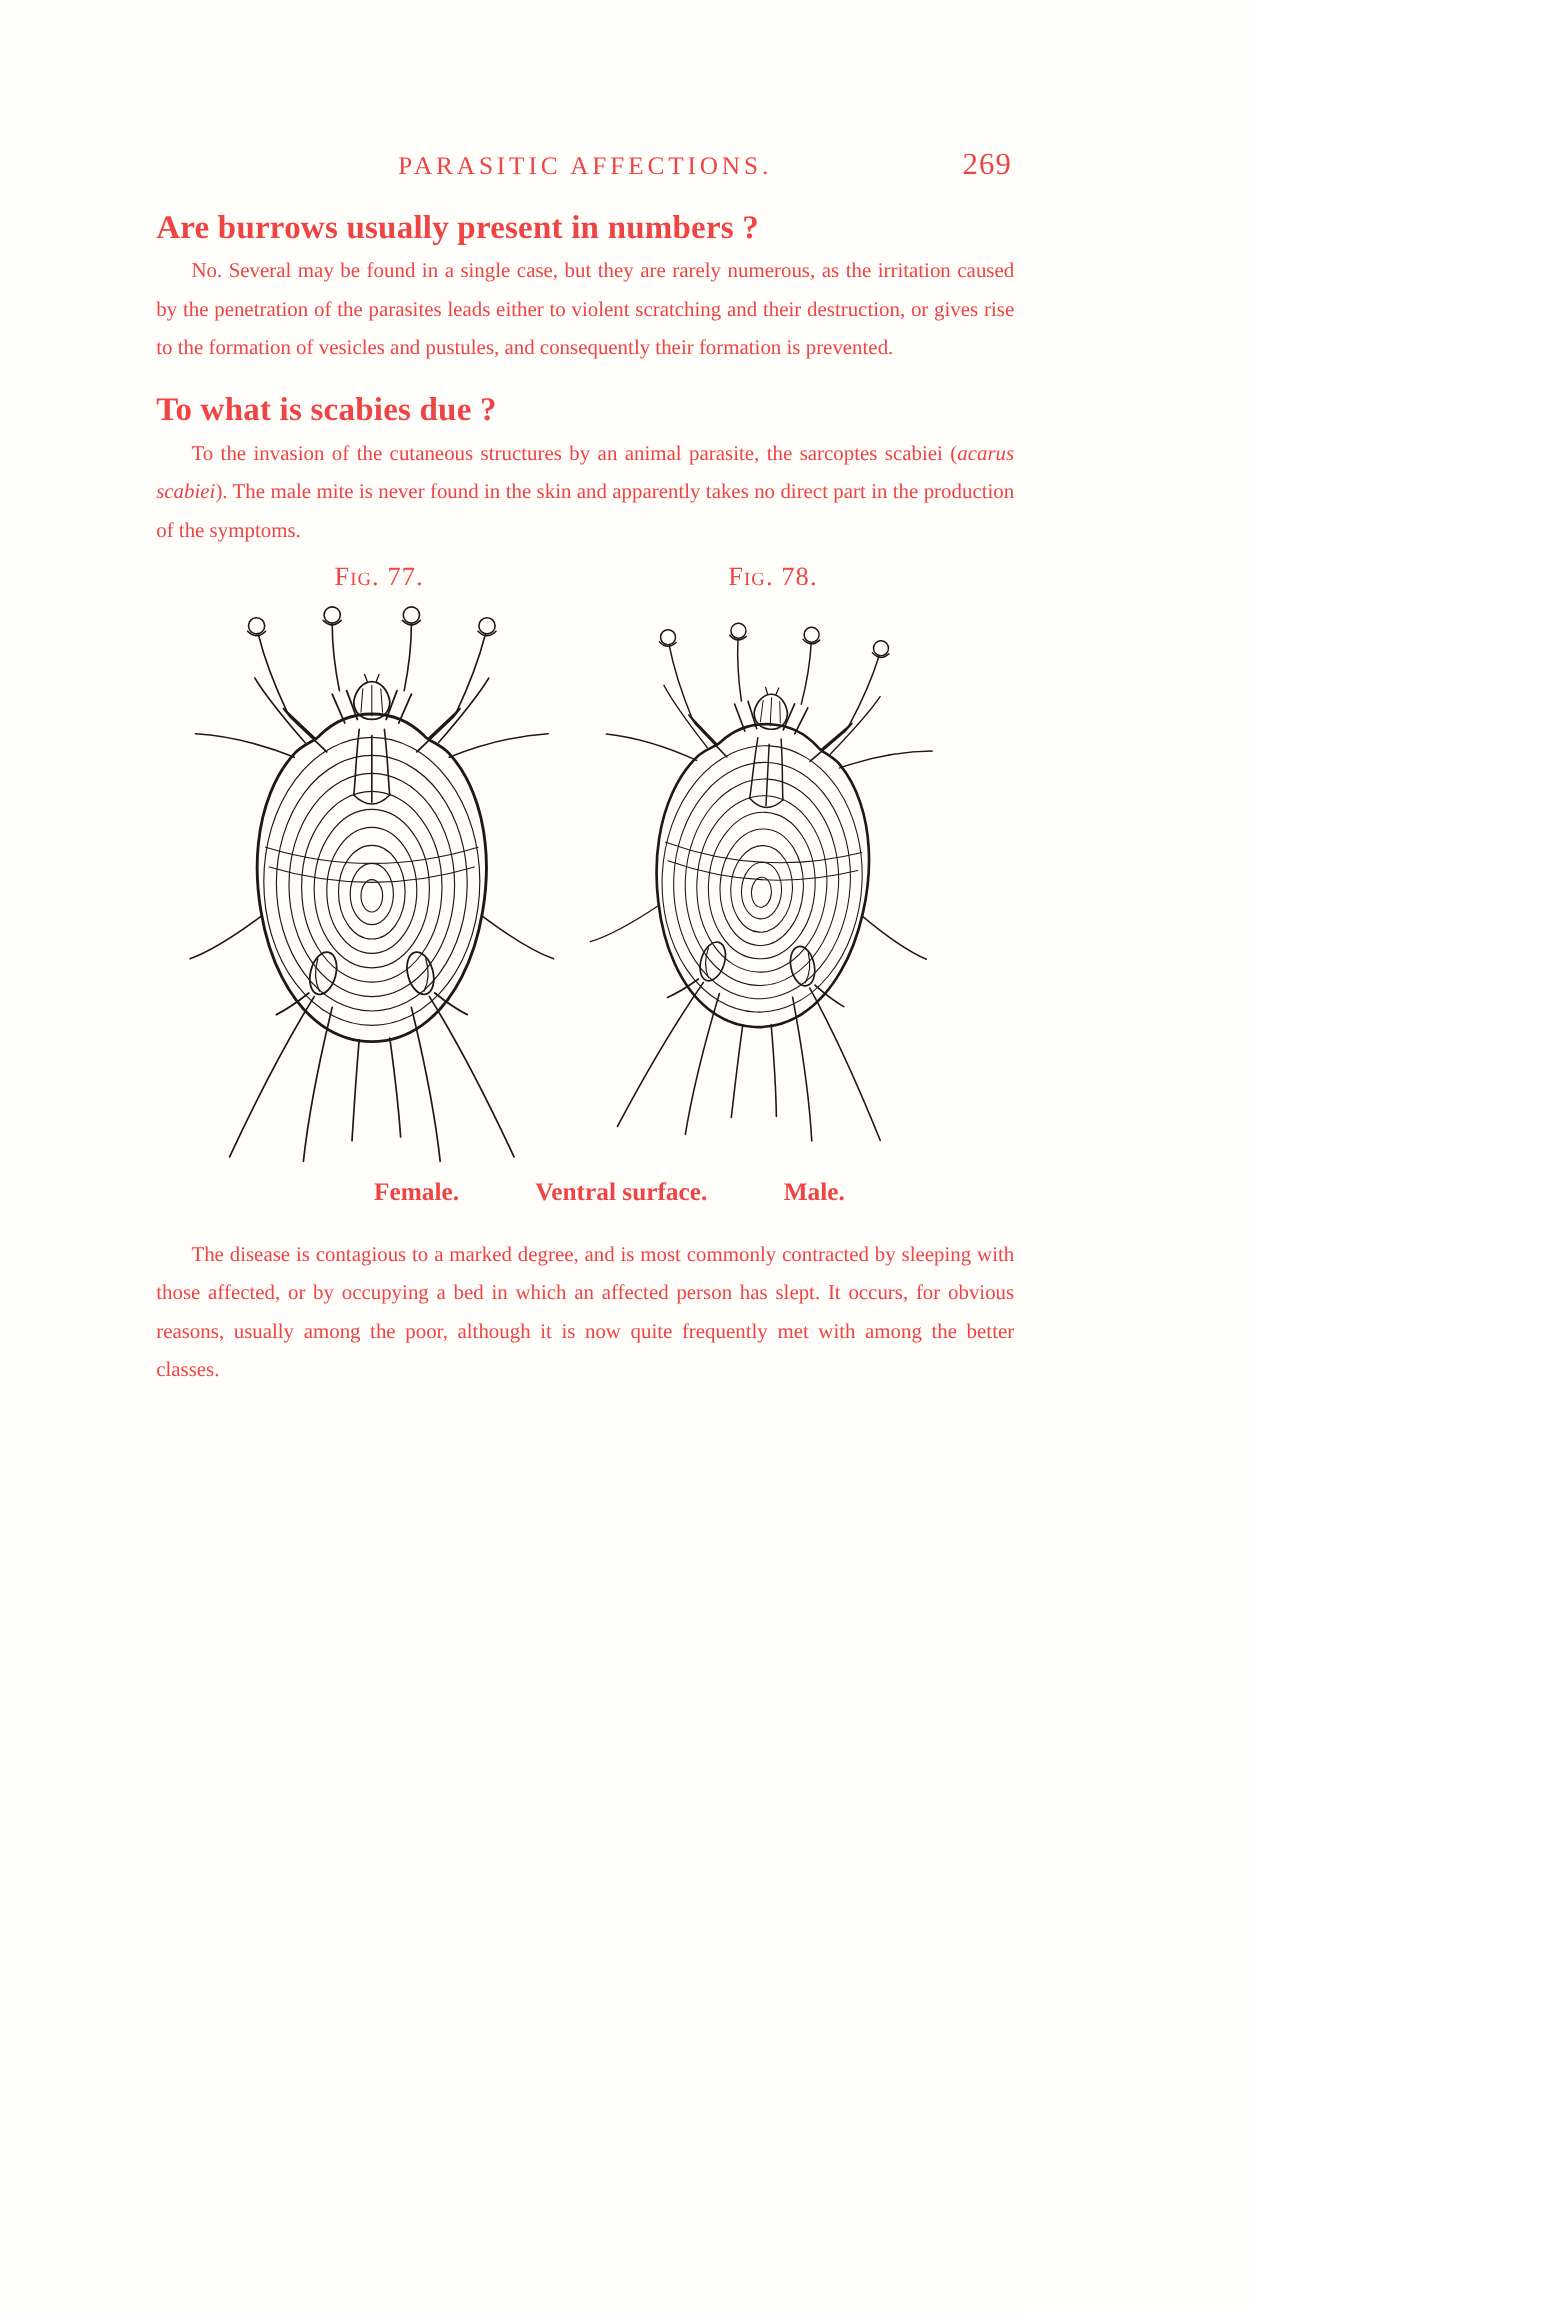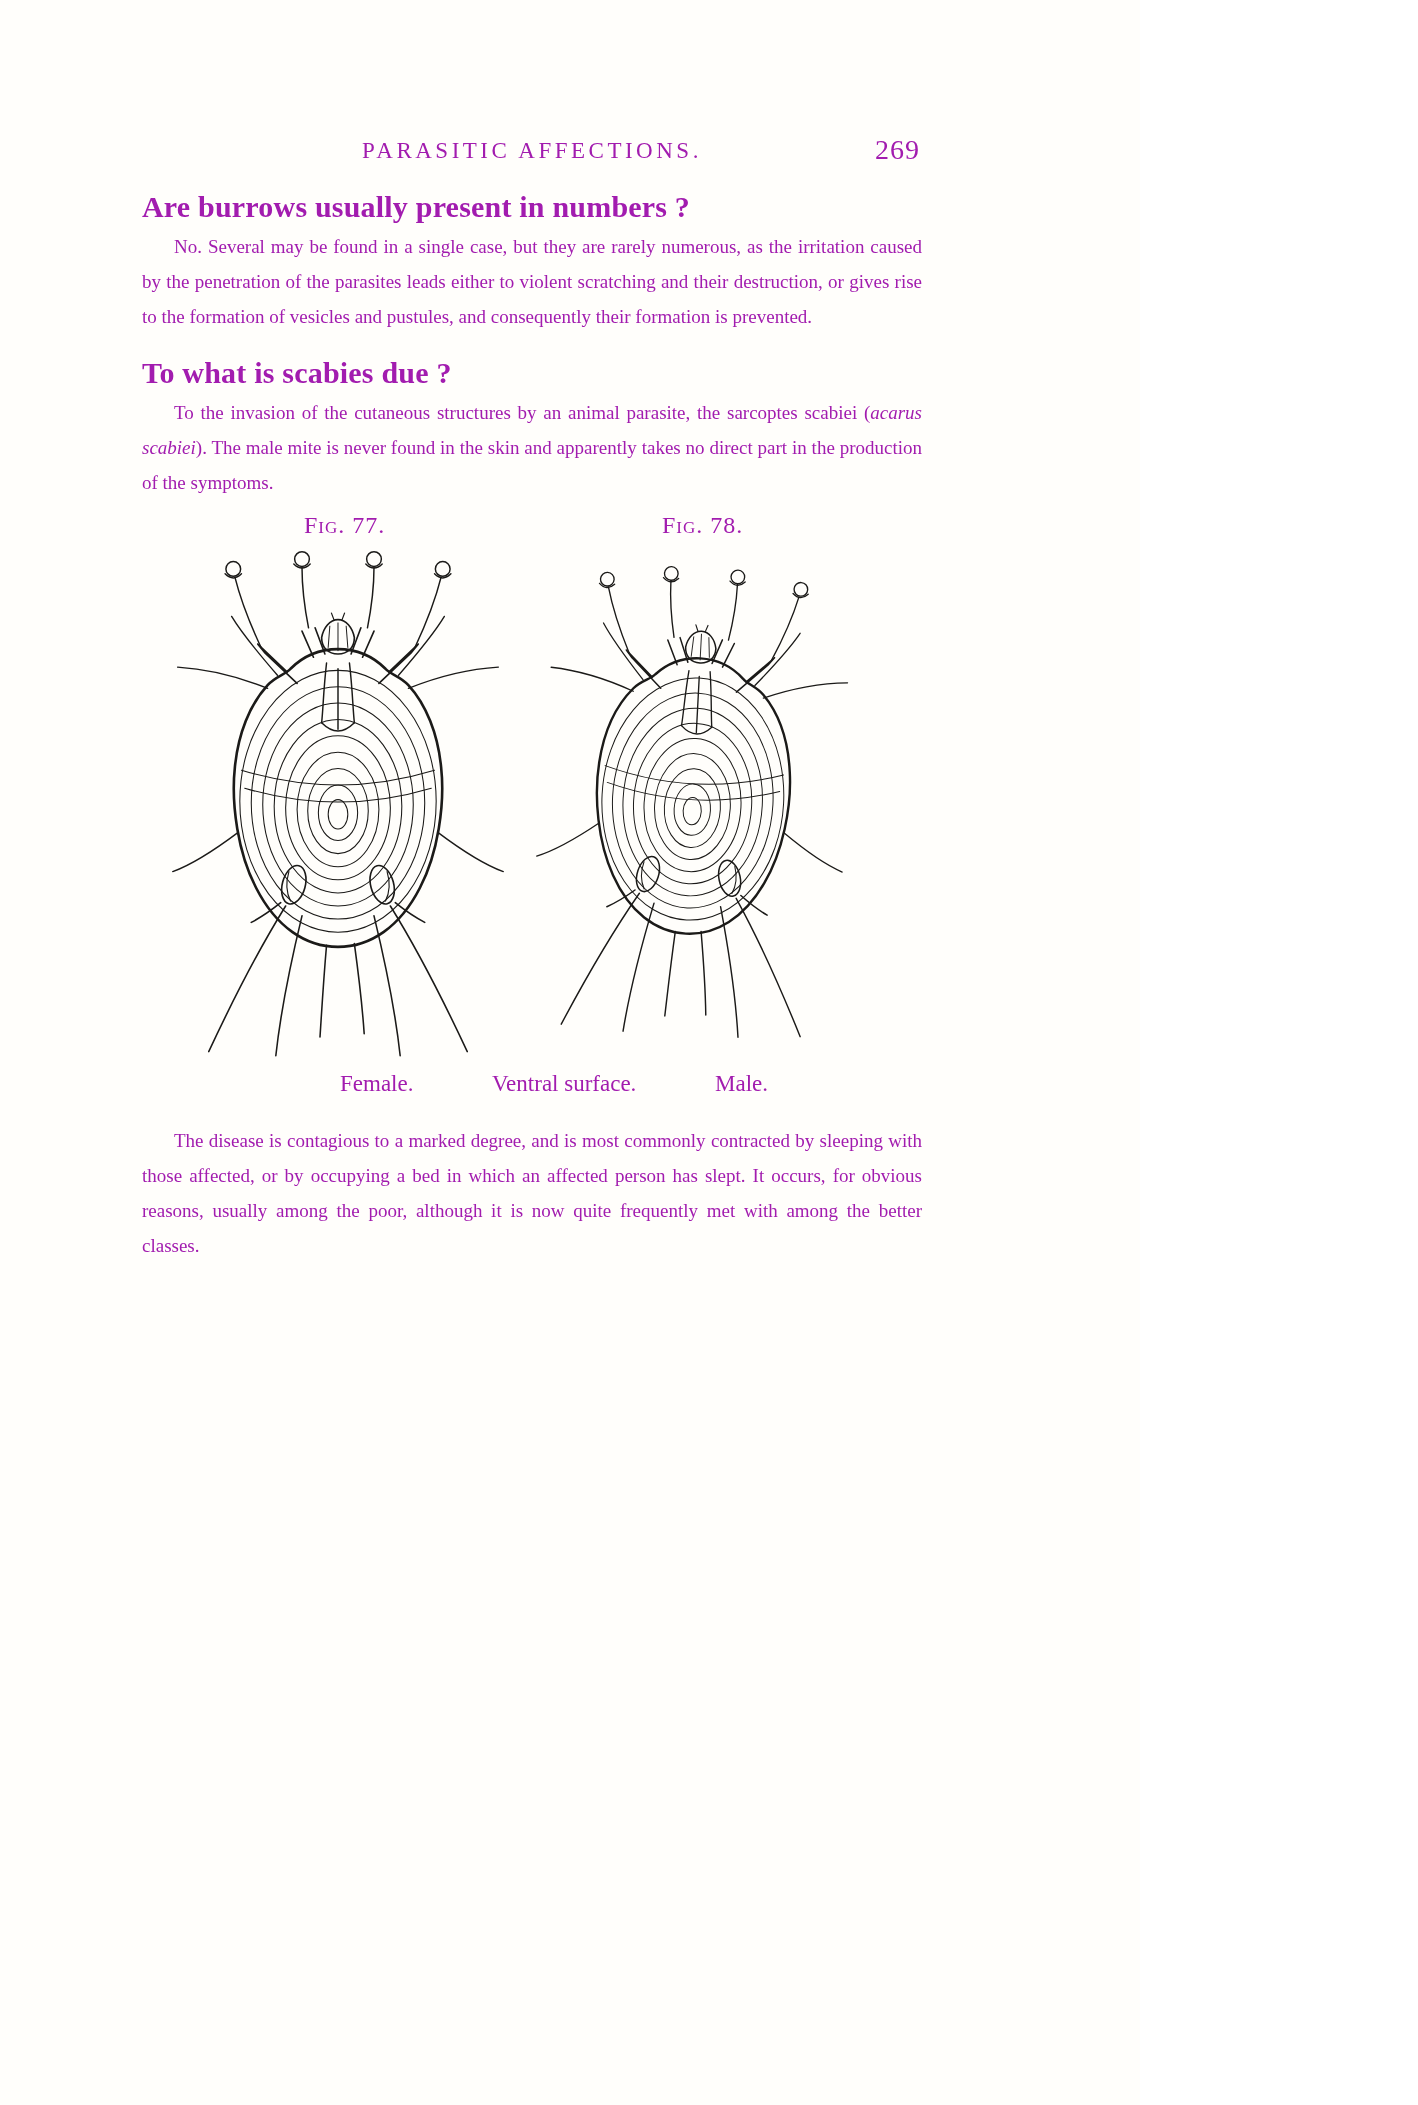--- a/index.html
+++ b/index.html
@@ -3,21 +3,21 @@
 <meta charset="utf-8">
 <style>
   * { margin: 0; padding: 0; box-sizing: border-box; }
   html, body { background: #ffffff; }
   .page {
     position: relative;
     width: 1140px;
     height: 2105px;
     background: #fffefb;
     font-family: "Liberation Serif", "DejaVu Serif", serif;
-    color: #a21caf;
+    color: #ef4444;
     overflow: hidden;
   }
   .content {
     position: absolute;
     left: 142px;
     top: 134px;
     width: 780px;
   }
   .running-head {
     position: relative;
@@ -76,21 +76,21 @@
     font-weight: bold;
     margin-top: 4px;
   }
   .cap1 .it { font-style: italic; }
   .cap2 {
     display: flex;
     justify-content: space-between;
     width: 428px;
     margin: 3px 0 0 198px;
     font-size: 23px;
-    font-weight: normal;
+    font-weight: bold;
   }
   p.closing { margin-top: 26px; }
 </style>
 </head>
 <body>
 
 <svg width="0" height="0" style="position:absolute" aria-hidden="true">
   <defs>
     <g id="miteG" fill="none" stroke="#1b1a18" stroke-width="2" stroke-linecap="round">
 

